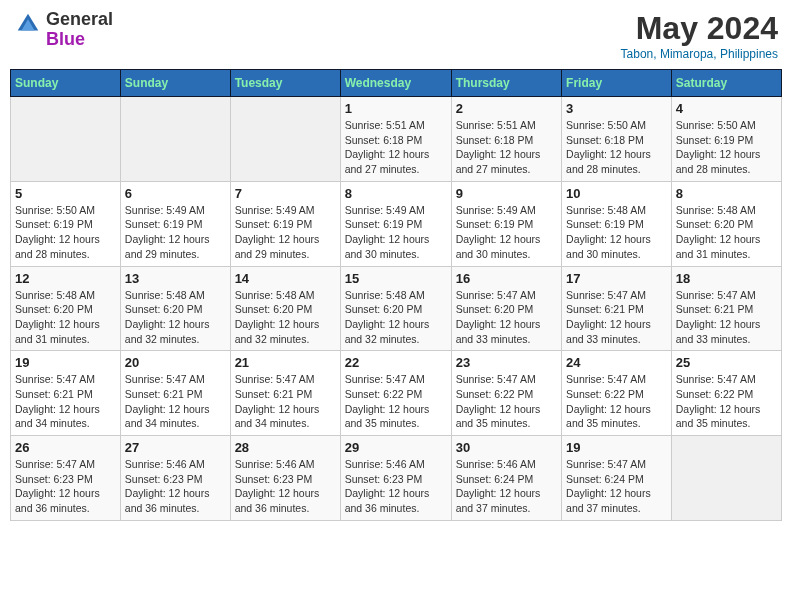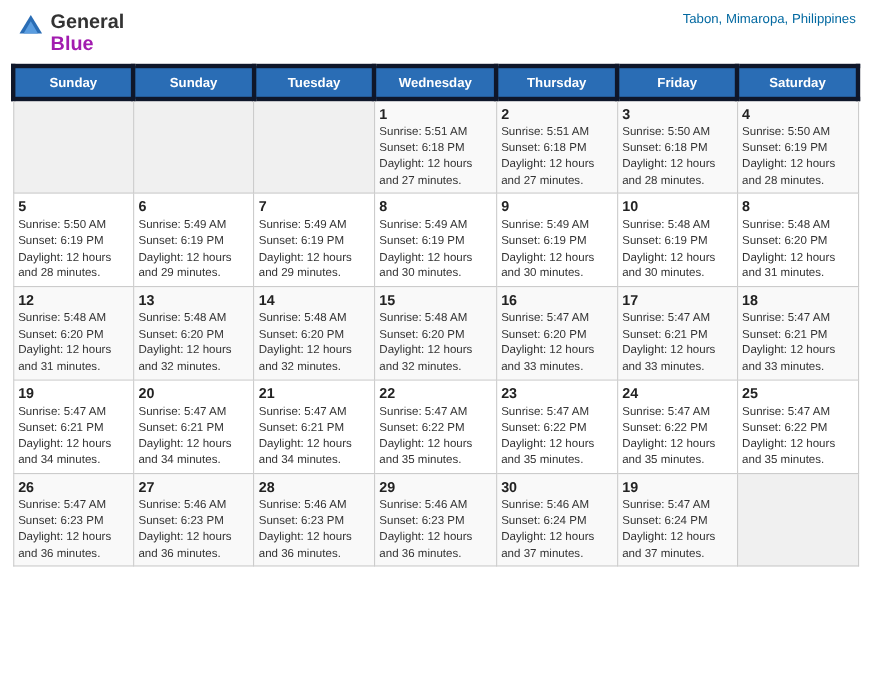--- a/index.html
+++ b/index.html
@@ -45,26 +45,26 @@
       font-size: 12px;
       color: #0369a1;
     }
     .calendar {
       width: 100%;
       border-collapse: collapse;
       font-size: 11px;
     }
     .calendar thead th {
       background: #2a6db5;
-      color: #ffffff;
+      color: #86efac;
       padding: 6px 4px;
-      text-align: center;
+      text-align: left;
       font-size: 12px;
       font-weight: bold;
-      border: 4px solid #0f172a;
+      border: 1px solid #0f172a;
     }
     .calendar tbody td {
       vertical-align: top;
       border: 1px solid #ccc;
       padding: 4px;
       width: 113px;
       min-height: 80px;
       background: #fff;
     }
     .calendar tbody tr:nth-child(odd) td {
@@ -96,20 +96,21 @@
     <svg class="logo-icon" viewBox="0 0 30 30" xmlns="http://www.w3.org/2000/svg">
       <polygon points="15,4 26,22 4,22" fill="#2a6db5"></polygon>
       <polygon points="15,10 22,22 8,22" fill="#5a9de0"></polygon>
     </svg>
     <div class="logo-text">
       <span class="general">General</span><br>
       <span class="blue">Blue</span>
     </div>
   </div>
   <div class="title-block">
+    <div class="month-year">May 2024</div>
     <div class="location">Tabon, Mimaropa, Philippines</div>
   </div>
 </div>
 
 <table class="calendar">
   <thead>
     <tr>
     <th>Sunday</th>
         <th>Sunday</th>
         <th>Tuesday</th>

